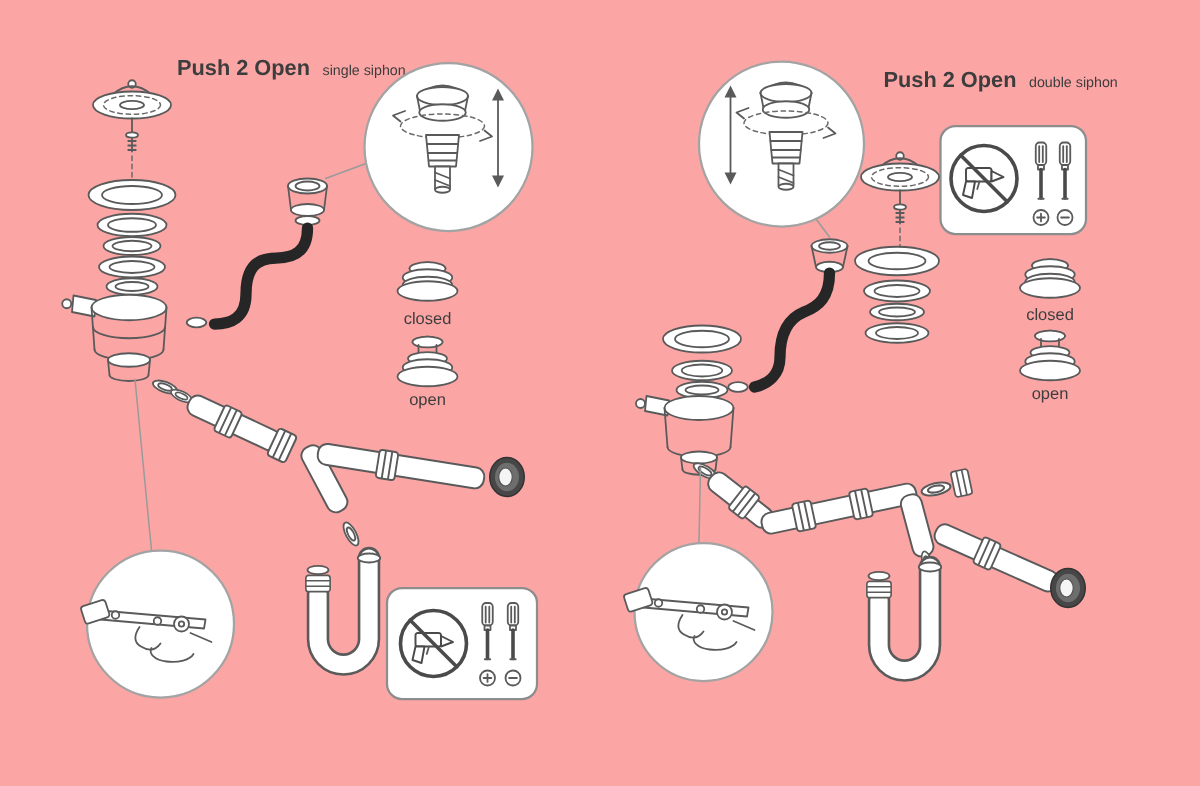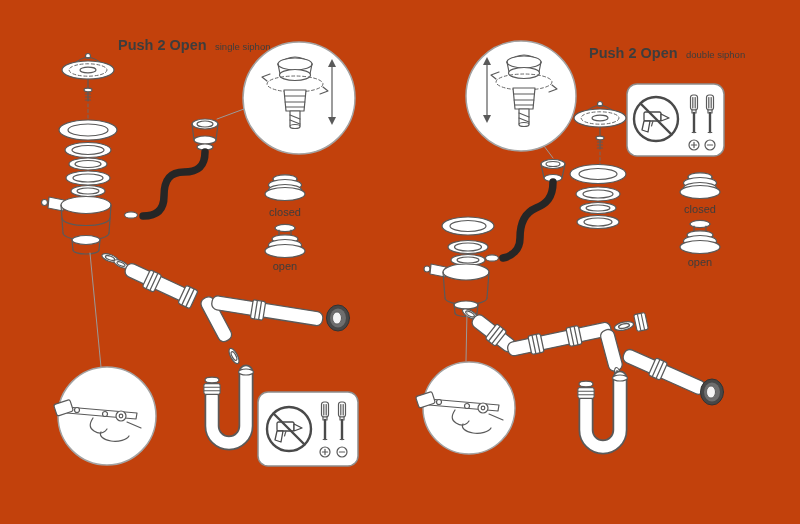--- a/index.html
+++ b/index.html
@@ -1,16 +1,16 @@
 <!DOCTYPE html>
 <html><head>
 <meta charset="utf-8">
 <style>
   html,body{margin:0;padding:0;background:#ffffff;}
-  .stage{position:relative;width:800px;height:524px;background:#c2410c;overflow:hidden;
+  .stage{position:relative;width:800px;height:524px;background:#fca5a5;overflow:hidden;
          font-family:"Liberation Sans",sans-serif;text-align:right;}
   svg{display:block;stroke-linecap:round;stroke-linejoin:round;}
   svg line{stroke:#5a5a5a;stroke-width:1.2;}
   .part{fill:#ffffff;stroke:#5a5a5a;stroke-width:1.2;}
   .noFill{fill:none;stroke:#5a5a5a;stroke-width:1.2;}
   .dashed{fill:none;stroke:#6a6a6a;stroke-width:1;stroke-dasharray:3 2.5;}
   .pipe{fill:#ffffff;stroke:#5a5a5a;stroke-width:1.3;}
   .hose{fill:none;stroke:#262626;stroke-width:7.5;}
   .callout{fill:#ffffff;stroke:#a3a3a3;stroke-width:1.5;}
   .connector{stroke:#9a9a9a;stroke-width:1;}

